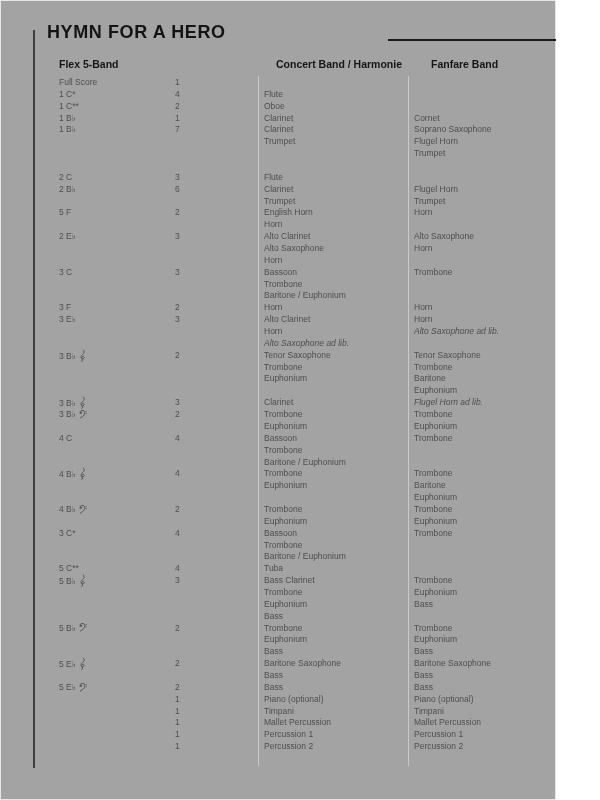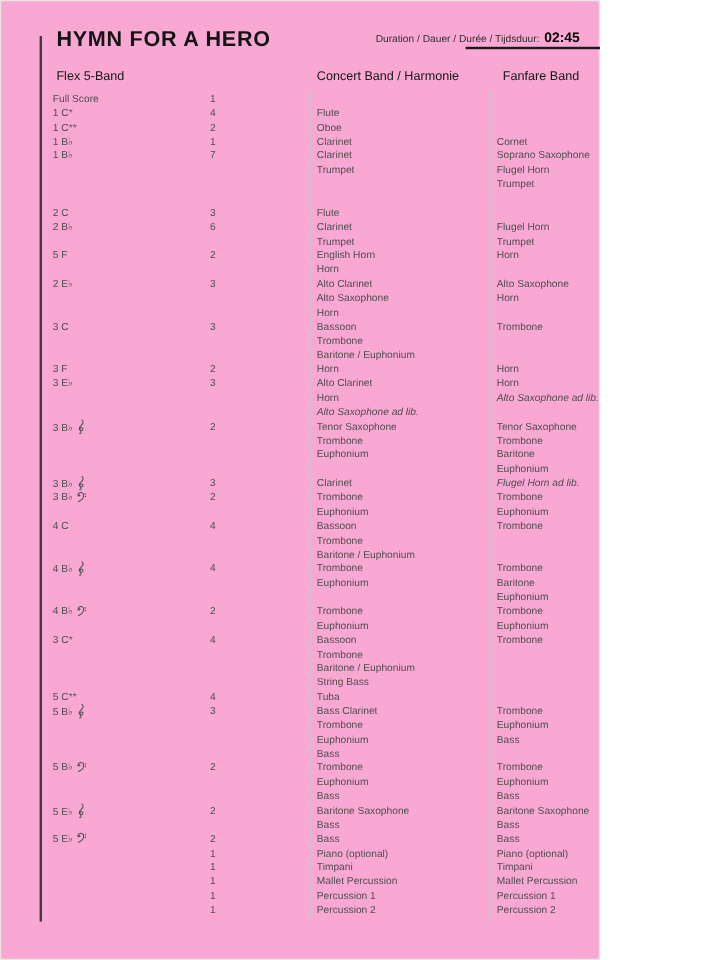--- a/index.html
+++ b/index.html
@@ -1,63 +1,60 @@
 <!DOCTYPE html>
 <html><head>
 <meta charset="utf-8">
 <style>
   html,body{margin:0;padding:0;background:#ffffff;}
   .page{
-    position:relative;width:500px;height:800px;background:#f9a8d4;
+    position:relative;width:556px;height:800px;background:#a3a3a3;
     font-family:"Liberation Sans",sans-serif;overflow:hidden;
     box-shadow:inset 0 0 0 1px #e6e6e6;
   }
   .page-title{
     position:absolute;top:22px;left:47px;margin:0;
     font-size:18px;font-weight:bold;letter-spacing:0.6px;color:#141414;
   }
   .meta-line{position:absolute;right:17px;white-space:nowrap;font-size:8.5px;color:#2e2e2e;}
   .meta-duration{top:26px;}
   .meta-difficulty{top:44px;}
   .meta-value{font-size:11.5px;font-weight:bold;color:#000;margin-left:4px;}
   .duration-underline{position:absolute;top:39px;left:388px;width:195px;height:2px;background:#1a1a1a;}
-  .col-head{position:absolute;top:58px;font-size:10.5px;font-weight:normal;color:#161616;white-space:nowrap;}
+  .col-head{position:absolute;top:58px;font-size:10.5px;font-weight:bold;color:#161616;white-space:nowrap;margin-left:12px;}
   .col-head.flex{left:47px;}
   .col-head.concert{left:264px;}
   .col-head.fanfare{left:419px;}
   .v-rule{position:absolute;top:76px;height:690px;width:1px;background:#c9c9c9;}
   .v-rule.concert{left:258px;}
   .v-rule.fanfare{left:408px;}
   .v-rule.right{left:583px;}
   .rule-left{position:absolute;left:33px;top:30px;width:2px;height:738px;background:#3d3d3d;}
   .rows{position:absolute;top:77px;left:0;width:600px;}
   .row{position:relative;height:11.87px;}
   .cell{
     position:absolute;top:0;font-size:8.5px;line-height:11.87px;
     color:#4e4e4e;white-space:nowrap;
   }
-  .cell.flex{left:44px;}
+  .cell.flex{left:59px;}
   .cell.qty{left:175px;}
   .cell.concert{left:264px;}
   .cell.fanfare{left:414px;}
   .cell.italic{font-style:italic;}
   .clef{vertical-align:middle;margin-left:3px;position:relative;top:-1px;}
 </style>
 </head>
 <body>
 
 <div class="page">
 
   <div class="rule-left"></div>
 
   <h1 class="page-title">HYMN FOR A HERO</h1>
 
-  <div class="meta-line meta-duration">
-    <span>Duration / Dauer / Durée / Tijdsduur:</span><span class="meta-value">02:45</span>
-  </div>
 
   <div class="duration-underline"></div>
 
 
   <div class="col-head flex">Flex 5-Band</div>
   <div class="col-head concert">Concert Band / Harmonie</div>
   <div class="col-head fanfare">Fanfare Band</div>
 
   <div class="v-rule concert"></div>
   <div class="v-rule fanfare"></div>
@@ -256,23 +253,20 @@
         <span class="cell concert">Bassoon</span>
         <span class="cell fanfare">Trombone</span>
       </div>
       <div class="row">
         <span class="cell concert">Trombone</span>
       </div>
       <div class="row">
         <span class="cell concert">Baritone / Euphonium</span>
       </div>
       <div class="row">
-        <span class="cell concert">String Bass</span>
-      </div>
-      <div class="row">
         <span class="cell flex">5 C**</span>
         <span class="cell qty">4</span>
         <span class="cell concert">Tuba</span>
       </div>
       <div class="row">
         <span class="cell flex">5 B♭<svg class="clef" width="7" height="13" viewBox="0 0 10 18">
             <path d="M6.2 1.2 C8.4 3.4 7.6 5.4 5.4 7.4 C3 9.5 2.2 11.2 3.4 12.9 C4.6 14.6 7.2 14.1 7.4 12.1 C7.6 10.2 5.3 9.5 4.3 10.7 C3.6 11.5 3.7 12.7 4.5 13.4 L5 16.2 C5.1 17.2 4 17.7 3.2 17.1" fill="none" stroke="#4e4e4e" stroke-width="1.2" stroke-linecap="round"></path>
           </svg></span>
         <span class="cell qty">3</span>
         <span class="cell concert">Bass Clarinet</span>

